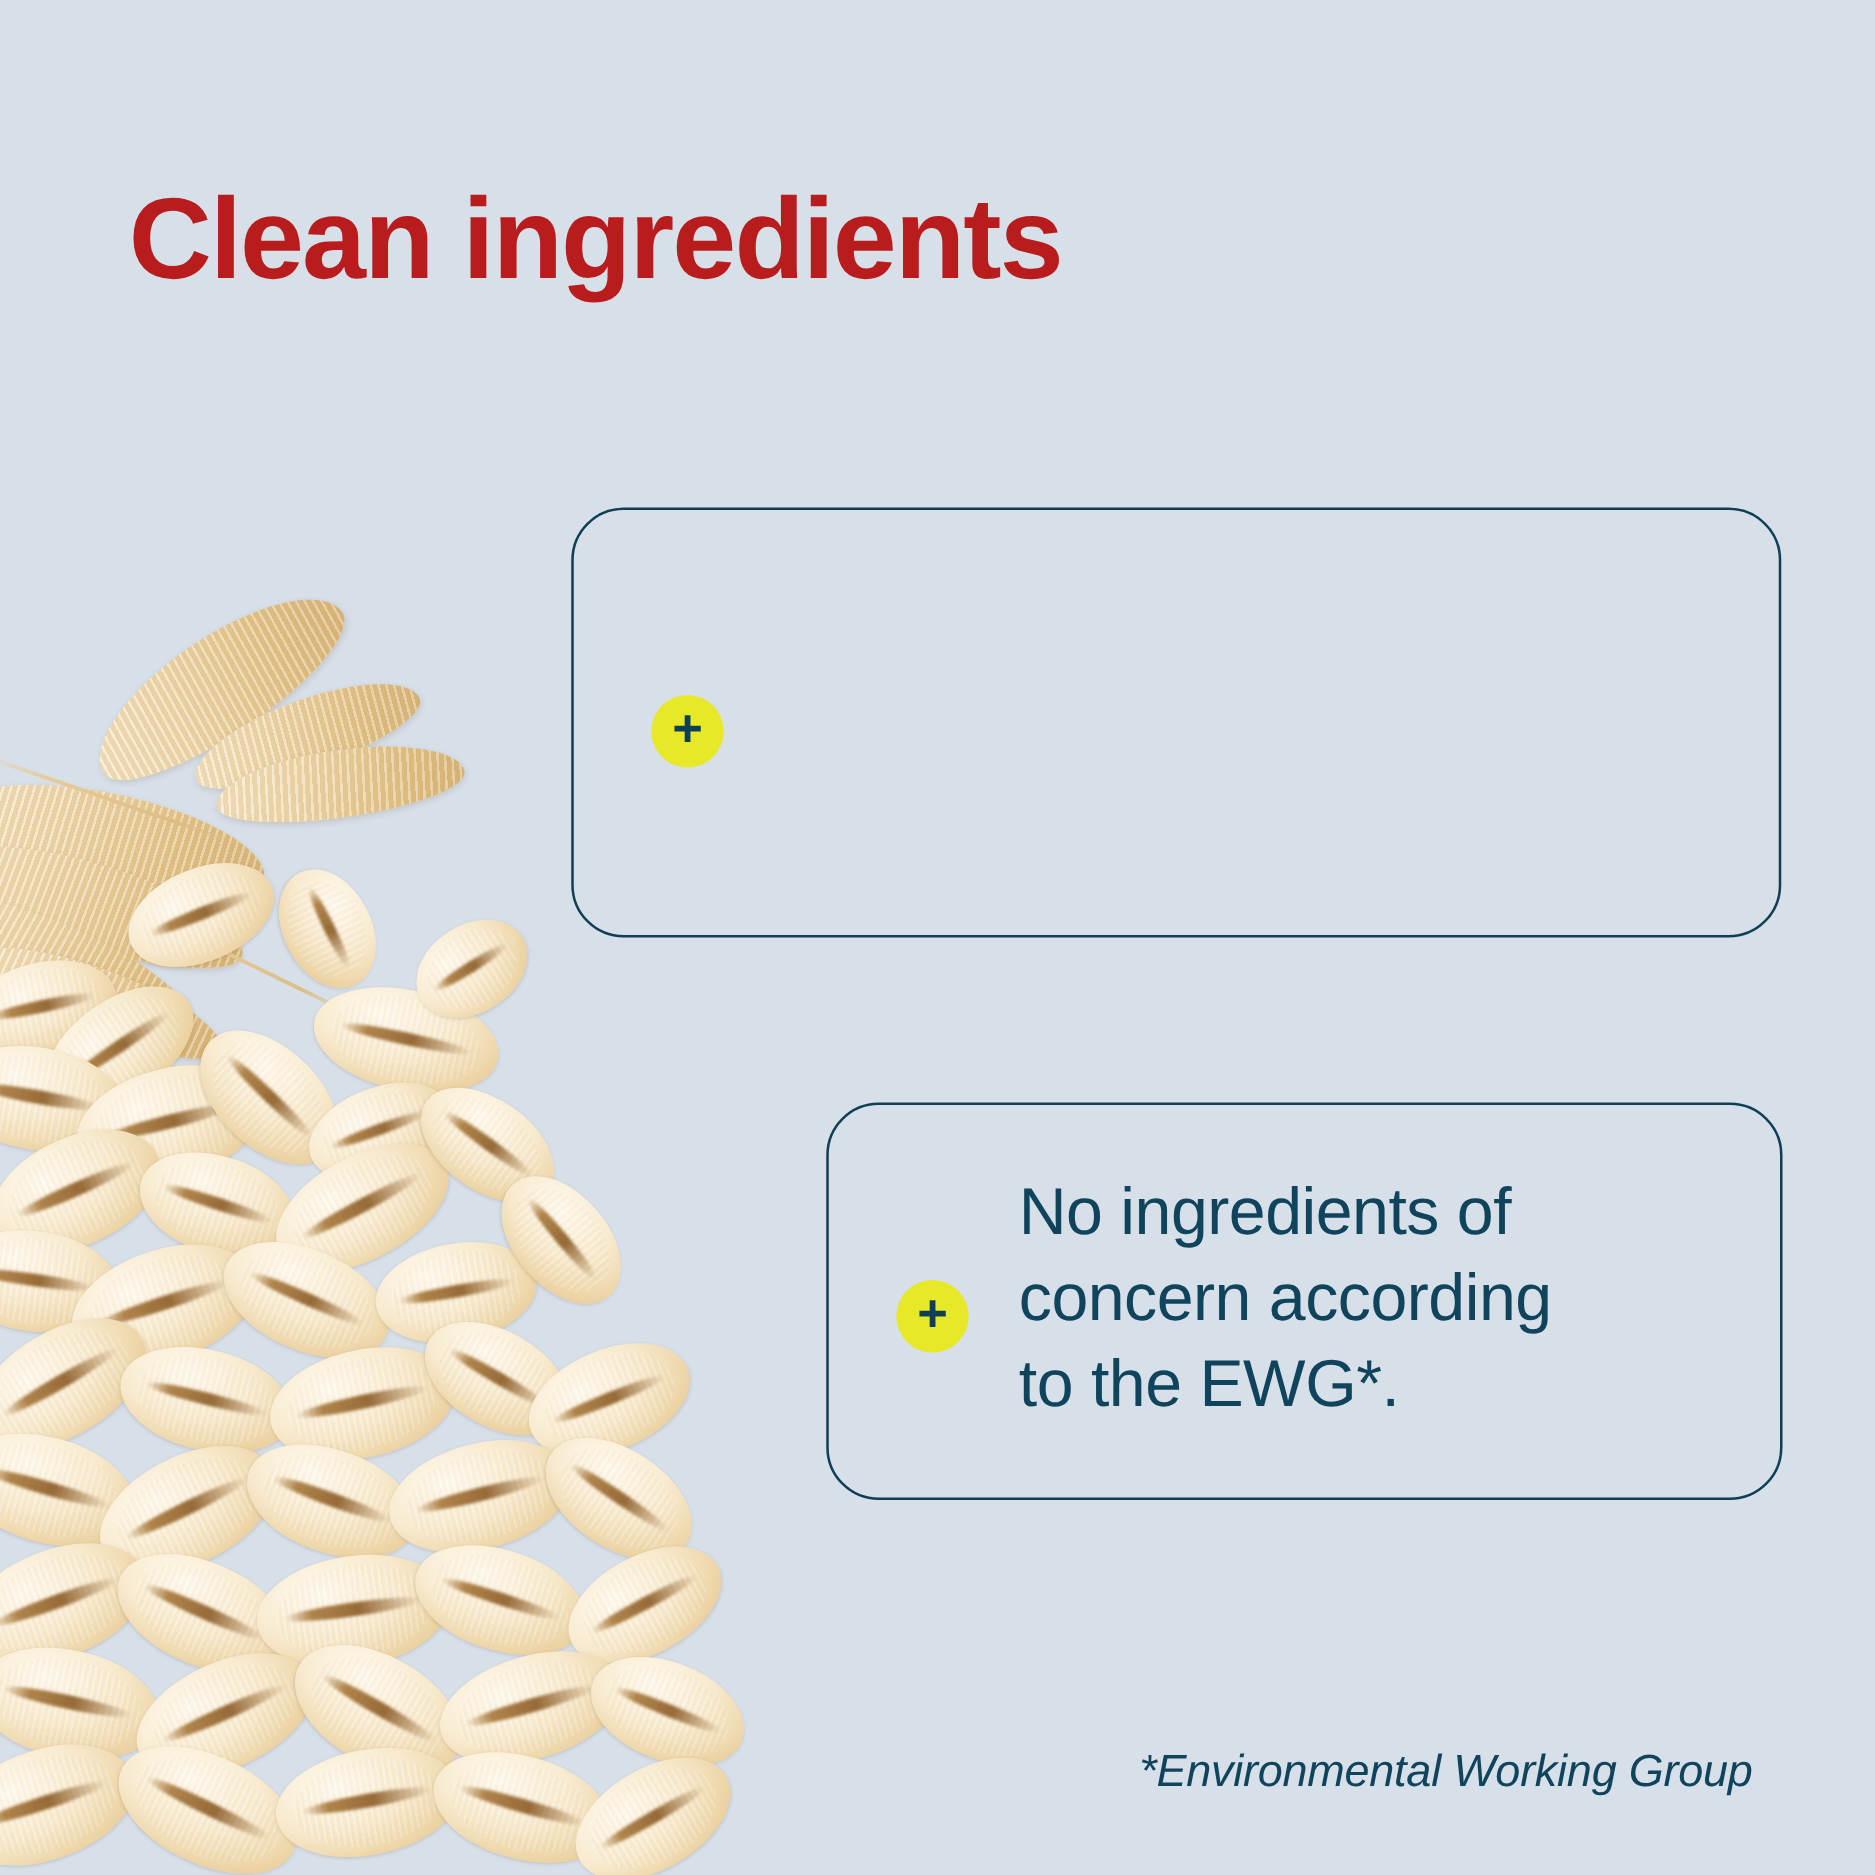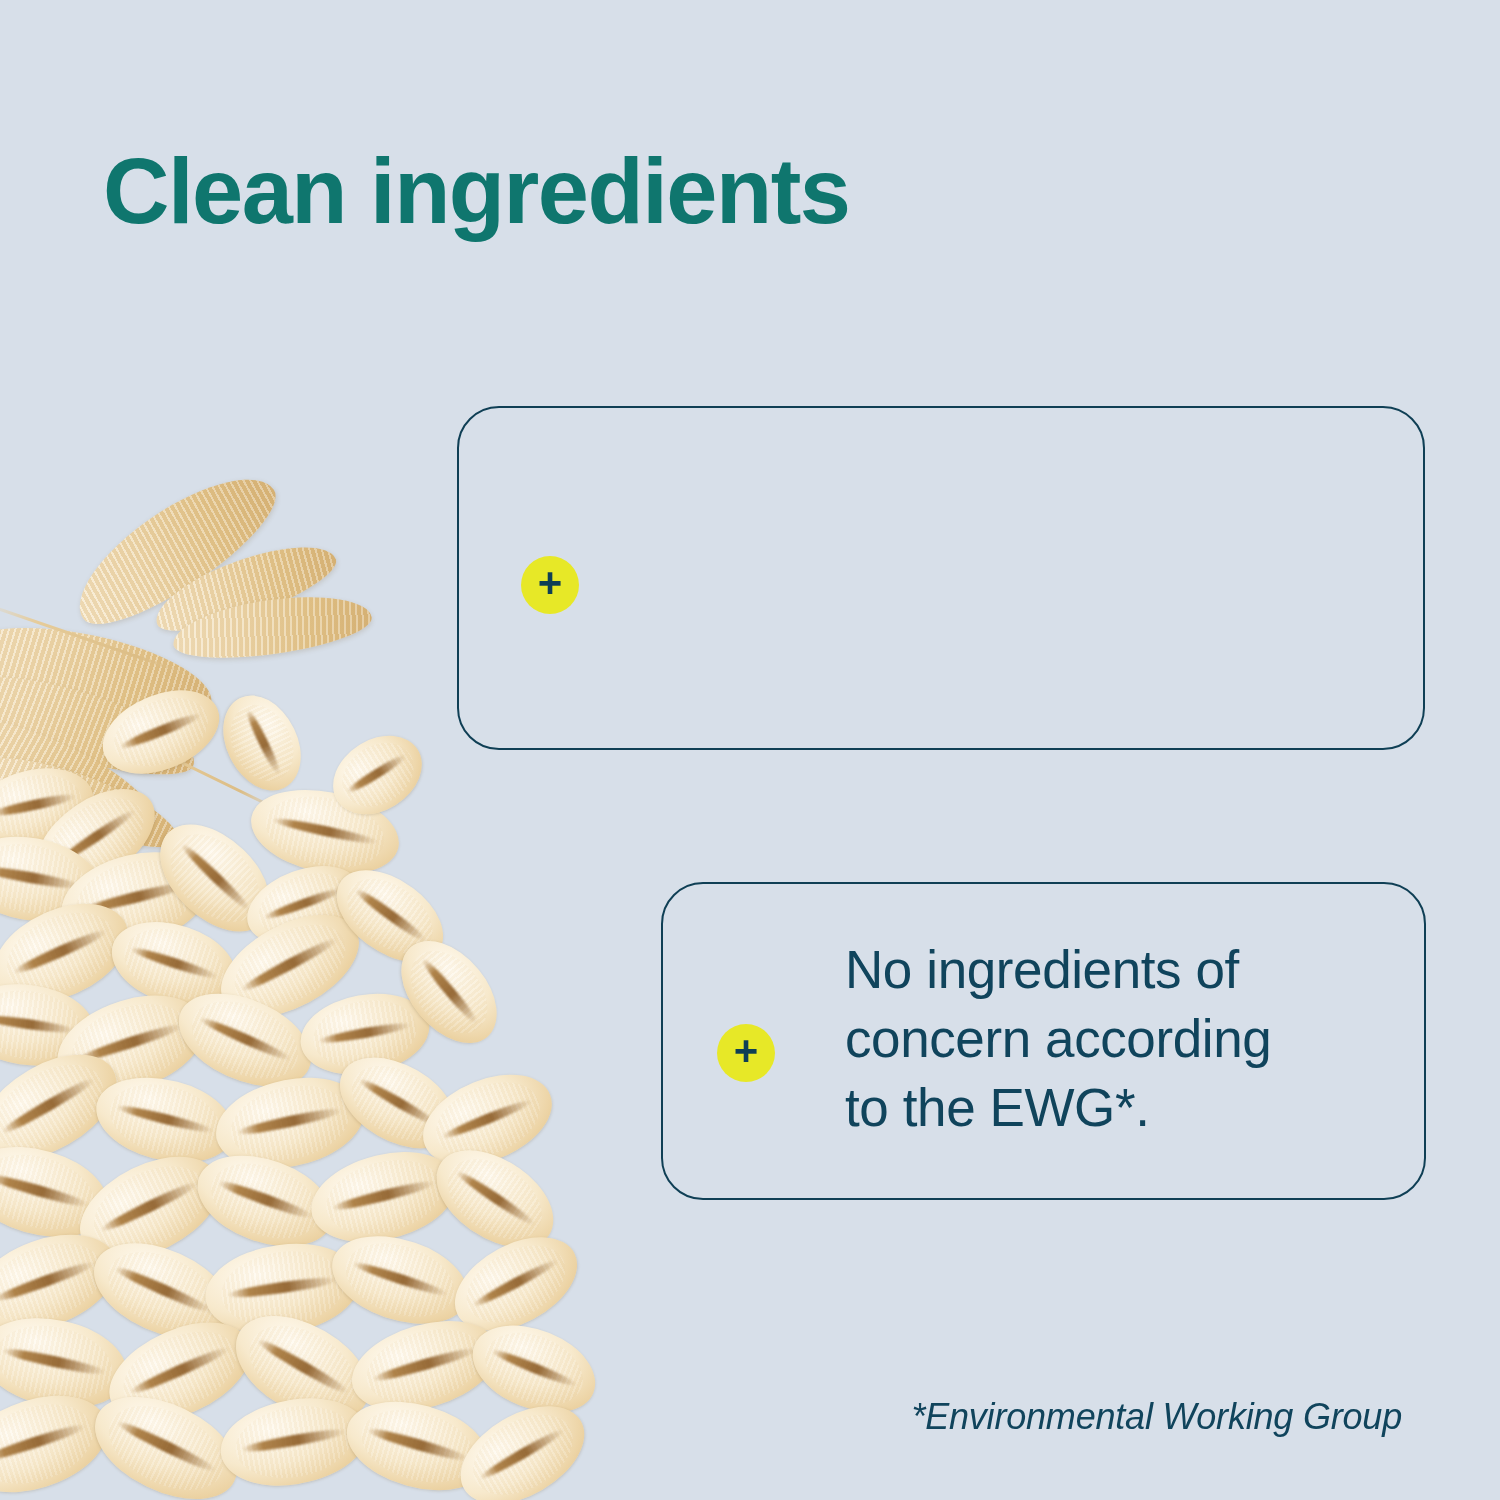--- a/index.html
+++ b/index.html
@@ -19,21 +19,21 @@
   }
 
   
   .page-title {
     position: absolute;
     left: 103px;
     top: 78px;
     font-size: 92px;
     font-weight: 700;
     letter-spacing: -1.5px;
-    color: #0f766e;
+    color: #b91c1c;
     line-height: 1.12;
     white-space: nowrap;
   }
 
   
   .oat-photo {
     position: absolute;
     left: 0;
     top: 440;
     top: 440px;
@@ -201,20 +201,20 @@
   </div>
 
   <h1 class="page-title">Clean ingredients</h1>
 
   <div class="benefit-card" style="left:457px; top:406px; width:968px; height:344px;">
     <div class="badge-plus" style="left: 62px; top: 148px; background: rgb(231, 232, 39);">+</div>
   </div>
 
   <div class="benefit-card" style="left:661px; top:882px; width:765px; height:318px;">
     <div class="badge-plus" style="left: 54px; top: 140px; background: rgb(231, 232, 39);">+</div>
-    <div class="benefit-text" style="left:152px; top:52px; width:600px;margin-left:30px;">No ingredients of
+    <div class="benefit-text" style="left:152px; top:52px; width:600px;">No ingredients of
 concern according
 to the EWG*.</div>
   </div>
 
   <div class="footnote">*Environmental Working Group</div>
 
 </div>
 
 </body></html>

